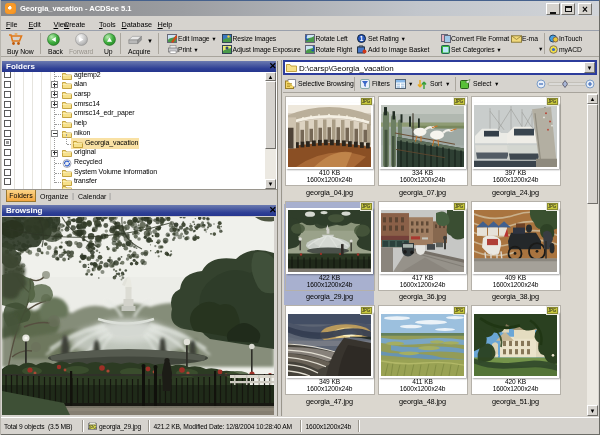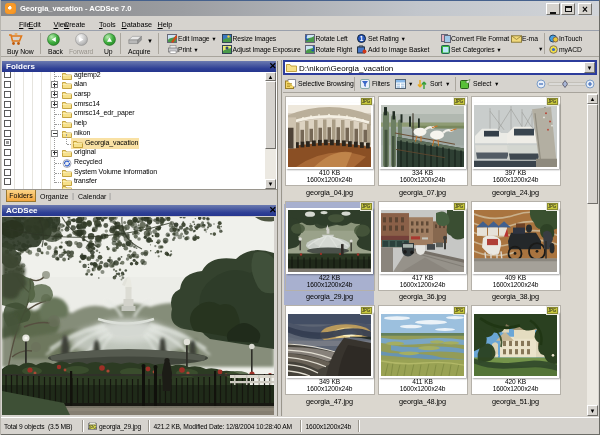--- a/index.html
+++ b/index.html
@@ -12,32 +12,32 @@
 </style></head>
 <body>
 
 <div class="abs" style="left:0;top:0;width:600px;height:1px;background:#45618d"></div>
 <div class="abs" style="left:0;top:434px;width:600px;height:1px;background:#6b6b66"></div>
 <div class="abs" style="left:0;top:0;width:1px;height:435px;background:#b8b5ae"></div>
 <div class="abs" style="left:599px;top:0;width:1px;height:435px;background:#6b6b66"></div>
 
 <div class="abs" style="left:1px;top:1px;width:598px;height:15px;background:linear-gradient(90deg,#87888a,#9b9da1 30%,#c2c6cc 70%,#d2d5d9)"></div>
 <div class="abs" style="left:5px;top:3px;width:11px;height:11px;border-radius:3px;background:radial-gradient(circle at 45% 45%,#fff 0 18%,#f89a28 20% 60%,#e8821a 100%)"></div>
-<div class="abs" style="left:20px;top:4px;font-size:7.6px;font-weight:bold;color:#fff;letter-spacing:-0.05px">Georgia_vacation - ACDSee 7.0</div>
+<div class="abs" style="left:20px;top:4px;font-size:7.6px;font-weight:bold;color:#fff;letter-spacing:-0.05px">Georgia_vacation - ACDSee 5.1</div>
 
 <div class="abs" style="left:546px;top:3px;width:14px;height:12px;background:#d6d3ce;border:1px solid;border-color:#fff #716f6a #716f6a #fff">
     <div class="abs" style="left:3px;top:8px;width:6px;height:2px;background:#111"></div>
   </div>
 <div class="abs" style="left:561px;top:3px;width:14px;height:12px;background:#d6d3ce;border:1px solid;border-color:#fff #716f6a #716f6a #fff">
     <div class="abs" style="left:3px;top:2px;width:7px;height:6px;border:1px solid #111;border-top-width:2px;background:#d6d3ce"></div>
   </div>
 <div class="abs" style="left:578px;top:3px;width:14px;height:12px;background:#d6d3ce;border:1px solid;border-color:#fff #716f6a #716f6a #fff;font:bold 10px 'Liberation Sans';text-align:center;line-height:12px">×</div>
 
 <div class="abs" style="left:1px;top:16px;width:598px;height:14px;background:#d6d3ce"></div>
-<div class="abs mtxt" style="left:19px"><u>F</u>ile</div>
+<div class="abs mtxt" style="left:6px"><u>F</u>ile</div>
 <div class="abs mtxt" style="left:28.5px"><u>E</u>dit</div>
 <div class="abs mtxt" style="left:53.5px"><u>V</u>iew</div>
 <div class="abs mtxt" style="left:64px"><u>C</u>reate</div>
 <div class="abs mtxt" style="left:99px"><u>T</u>ools</div>
 <div class="abs mtxt" style="left:121.5px"><u>D</u>atabase</div>
 <div class="abs mtxt" style="left:157.5px"><u>H</u>elp</div>
 
 <div class="abs" id="maintb" style="left:1px;top:30px;width:598px;height:27px;background:#d6d3ce;border-top:1px solid #9aa0ac;border-bottom:1px solid #a8a49c"></div>
 
 <svg class="abs" style="left:7px;top:33px" width="16" height="13" viewBox="0 0 16 13">
@@ -281,21 +281,21 @@
 </div>
 
 <div class="abs" id="tabs" style="left:2px;top:189px;width:275px;height:13px;border-top:1px solid #9a968e">
 <div class="abs" style="left:4px;top:0px;width:30px;height:12px;background:linear-gradient(#fbd488,#f3a73f);border:1px solid #9a7830;border-top:none;font-size:7px;text-align:center;line-height:12px">Folders</div>
 <div class="abs" style="left:38px;top:2.5px;font-size:7px">Organize</div>
 <div class="abs" style="left:70px;top:1px;color:#888;font-size:8px">|</div>
 <div class="abs" style="left:76px;top:2.5px;font-size:7px">Calendar</div>
 <div class="abs" style="left:107px;top:1px;color:#888;font-size:8px">|</div>
 </div>
 
-<div class="abs navyhdr" style="left:2px;top:205px;width:274px;height:11px;line-height:11px;padding-left:4px">ACDSee</div>
+<div class="abs navyhdr" style="left:2px;top:205px;width:274px;height:11px;line-height:11px;padding-left:4px">Browsing</div>
 <div class="abs" style="left:269px;top:206px;width:9px;height:9px;color:#000;font:bold 9px 'Liberation Sans';line-height:9px">✕</div>
 
 <div class="abs" id="preview" style="left:2px;top:217px;width:272px;height:198px;background:#e4e4e0;overflow:hidden">
 <svg class="abs" style="left:0;top:0" width="272" height="198" viewBox="0 0 272 198">
 <defs>
 <filter id="bl1" x="-30%" y="-30%" width="160%" height="160%">
           <feGaussianBlur stdDeviation="1.6"></feGaussianBlur>
         </filter>
 <filter id="bl2" x="-30%" y="-30%" width="160%" height="160%">
           <feGaussianBlur stdDeviation="3"></feGaussianBlur>
@@ -1061,21 +1061,21 @@
         <rect x="256" y="158" width="1.5" height="10" fill="#c8c5bb"></rect>
         <rect x="268" y="158" width="1.5" height="10" fill="#c8c5bb"></rect>
       </g>
 </svg>
 </div>
 
 <div class="abs" style="left:283px;top:60px;width:314px;height:15px;background:#fff;border:2px solid #2c3c9c"></div>
 <svg class="abs" style="left:286px;top:63px" width="11" height="9" viewBox="0 0 11 9">
     <path d="M0.5 8.5v-7h3.5l1 1.5h5.5v5.5z" fill="#f6e08a" stroke="#b89020" stroke-width="0.8"></path>
   </svg>
-<div class="abs" style="left:299px;top:64px;font-size:8px">D:\nikon\Georgia_vacation</div>
+<div class="abs" style="left:299px;top:64px;font-size:8px">D:\carsp\Georgia_vacation</div>
 <div class="abs" style="left:584px;top:62px;width:11px;height:11px;background:#d6d3ce;border:1px solid;border-color:#fff #716f6a #716f6a #fff;text-align:center;font-size:6px;line-height:10px">▼</div>
 
 <div class="abs" id="browsetb" style="left:283px;top:75px;width:314px;height:18px;background:#d6d3ce;border-bottom:1px solid #a8a49c">
 <svg class="abs" style="left:2px;top:4px" width="11" height="10" viewBox="0 0 11 10">
       <rect x="0.5" y="2" width="8" height="7.5" fill="#f4d768" stroke="#997d2a"></rect>
       <path d="M3 2V0.5h7.5V8H9" fill="#fff" stroke="#667" stroke-width="0.7"></path>
       <path d="M2 4.5h5M2 6h5M2 7.5h3" stroke="#a88820" stroke-width="0.7"></path>
     </svg>
 <div class="abs tbtxt" style="left:15px;top:5px">Selective Browsing</div>
 <div class="abs" style="left:71px;top:2px;width:1px;height:14px;background:#aaa69e"></div>

